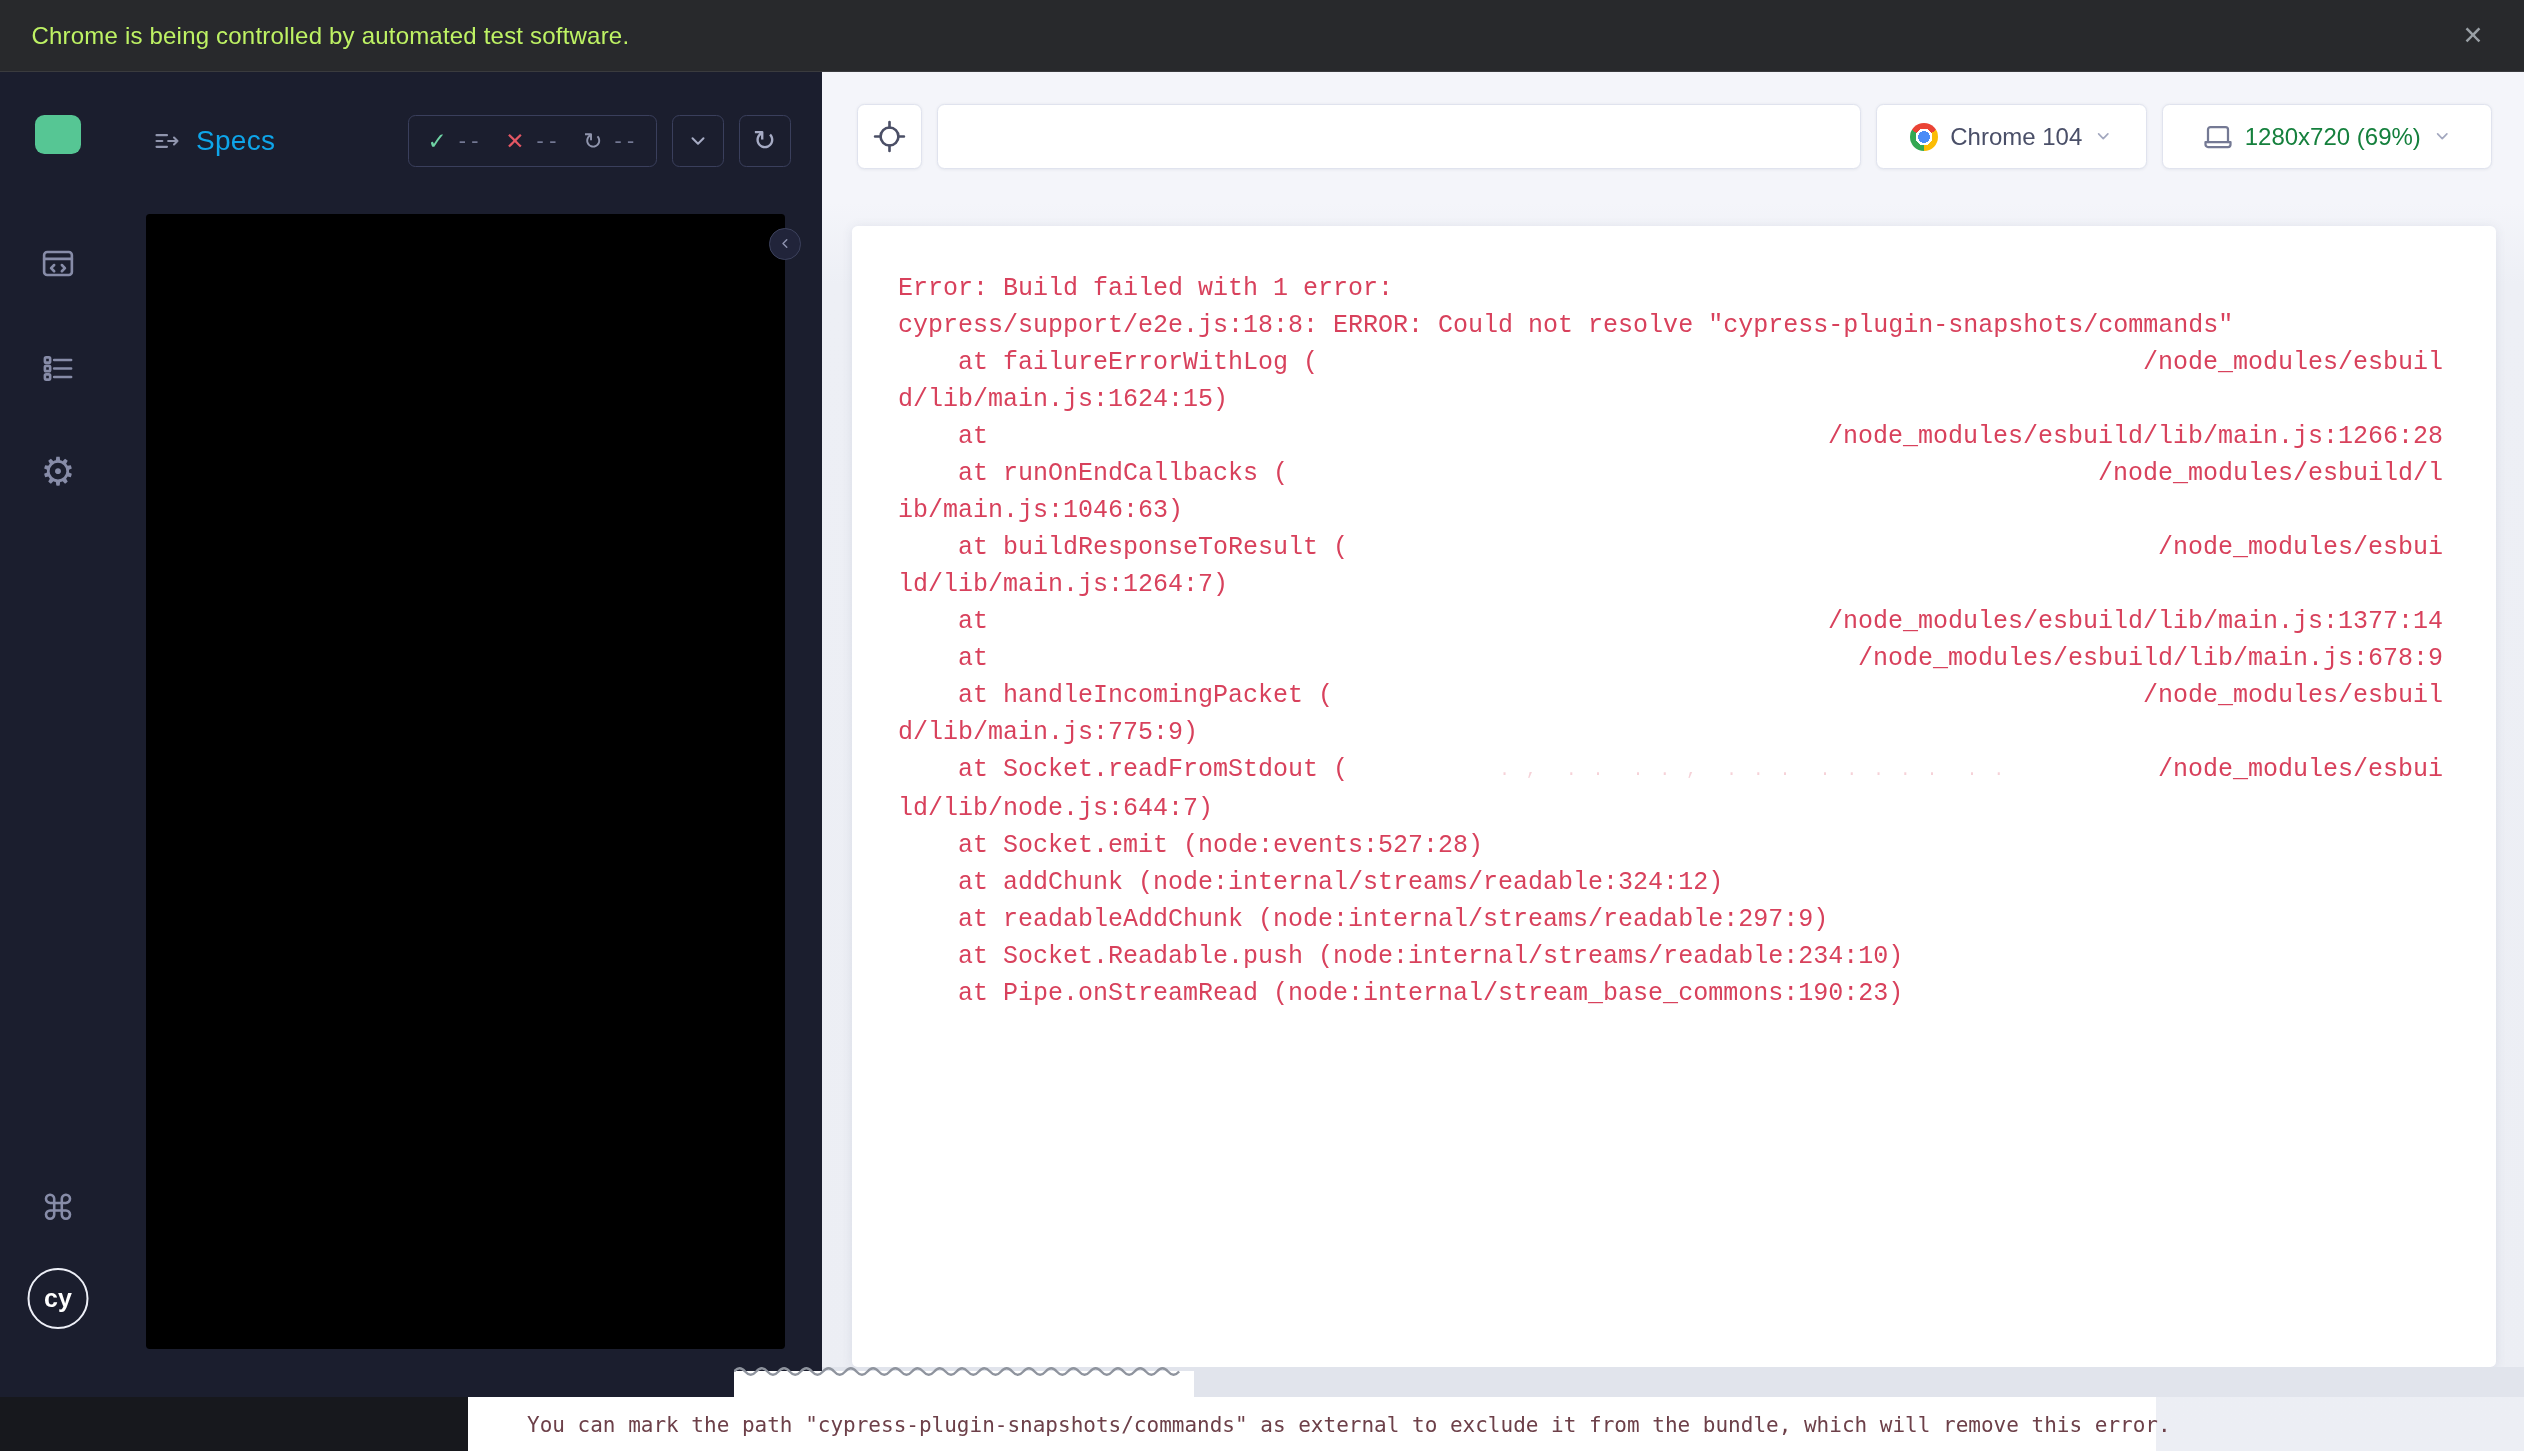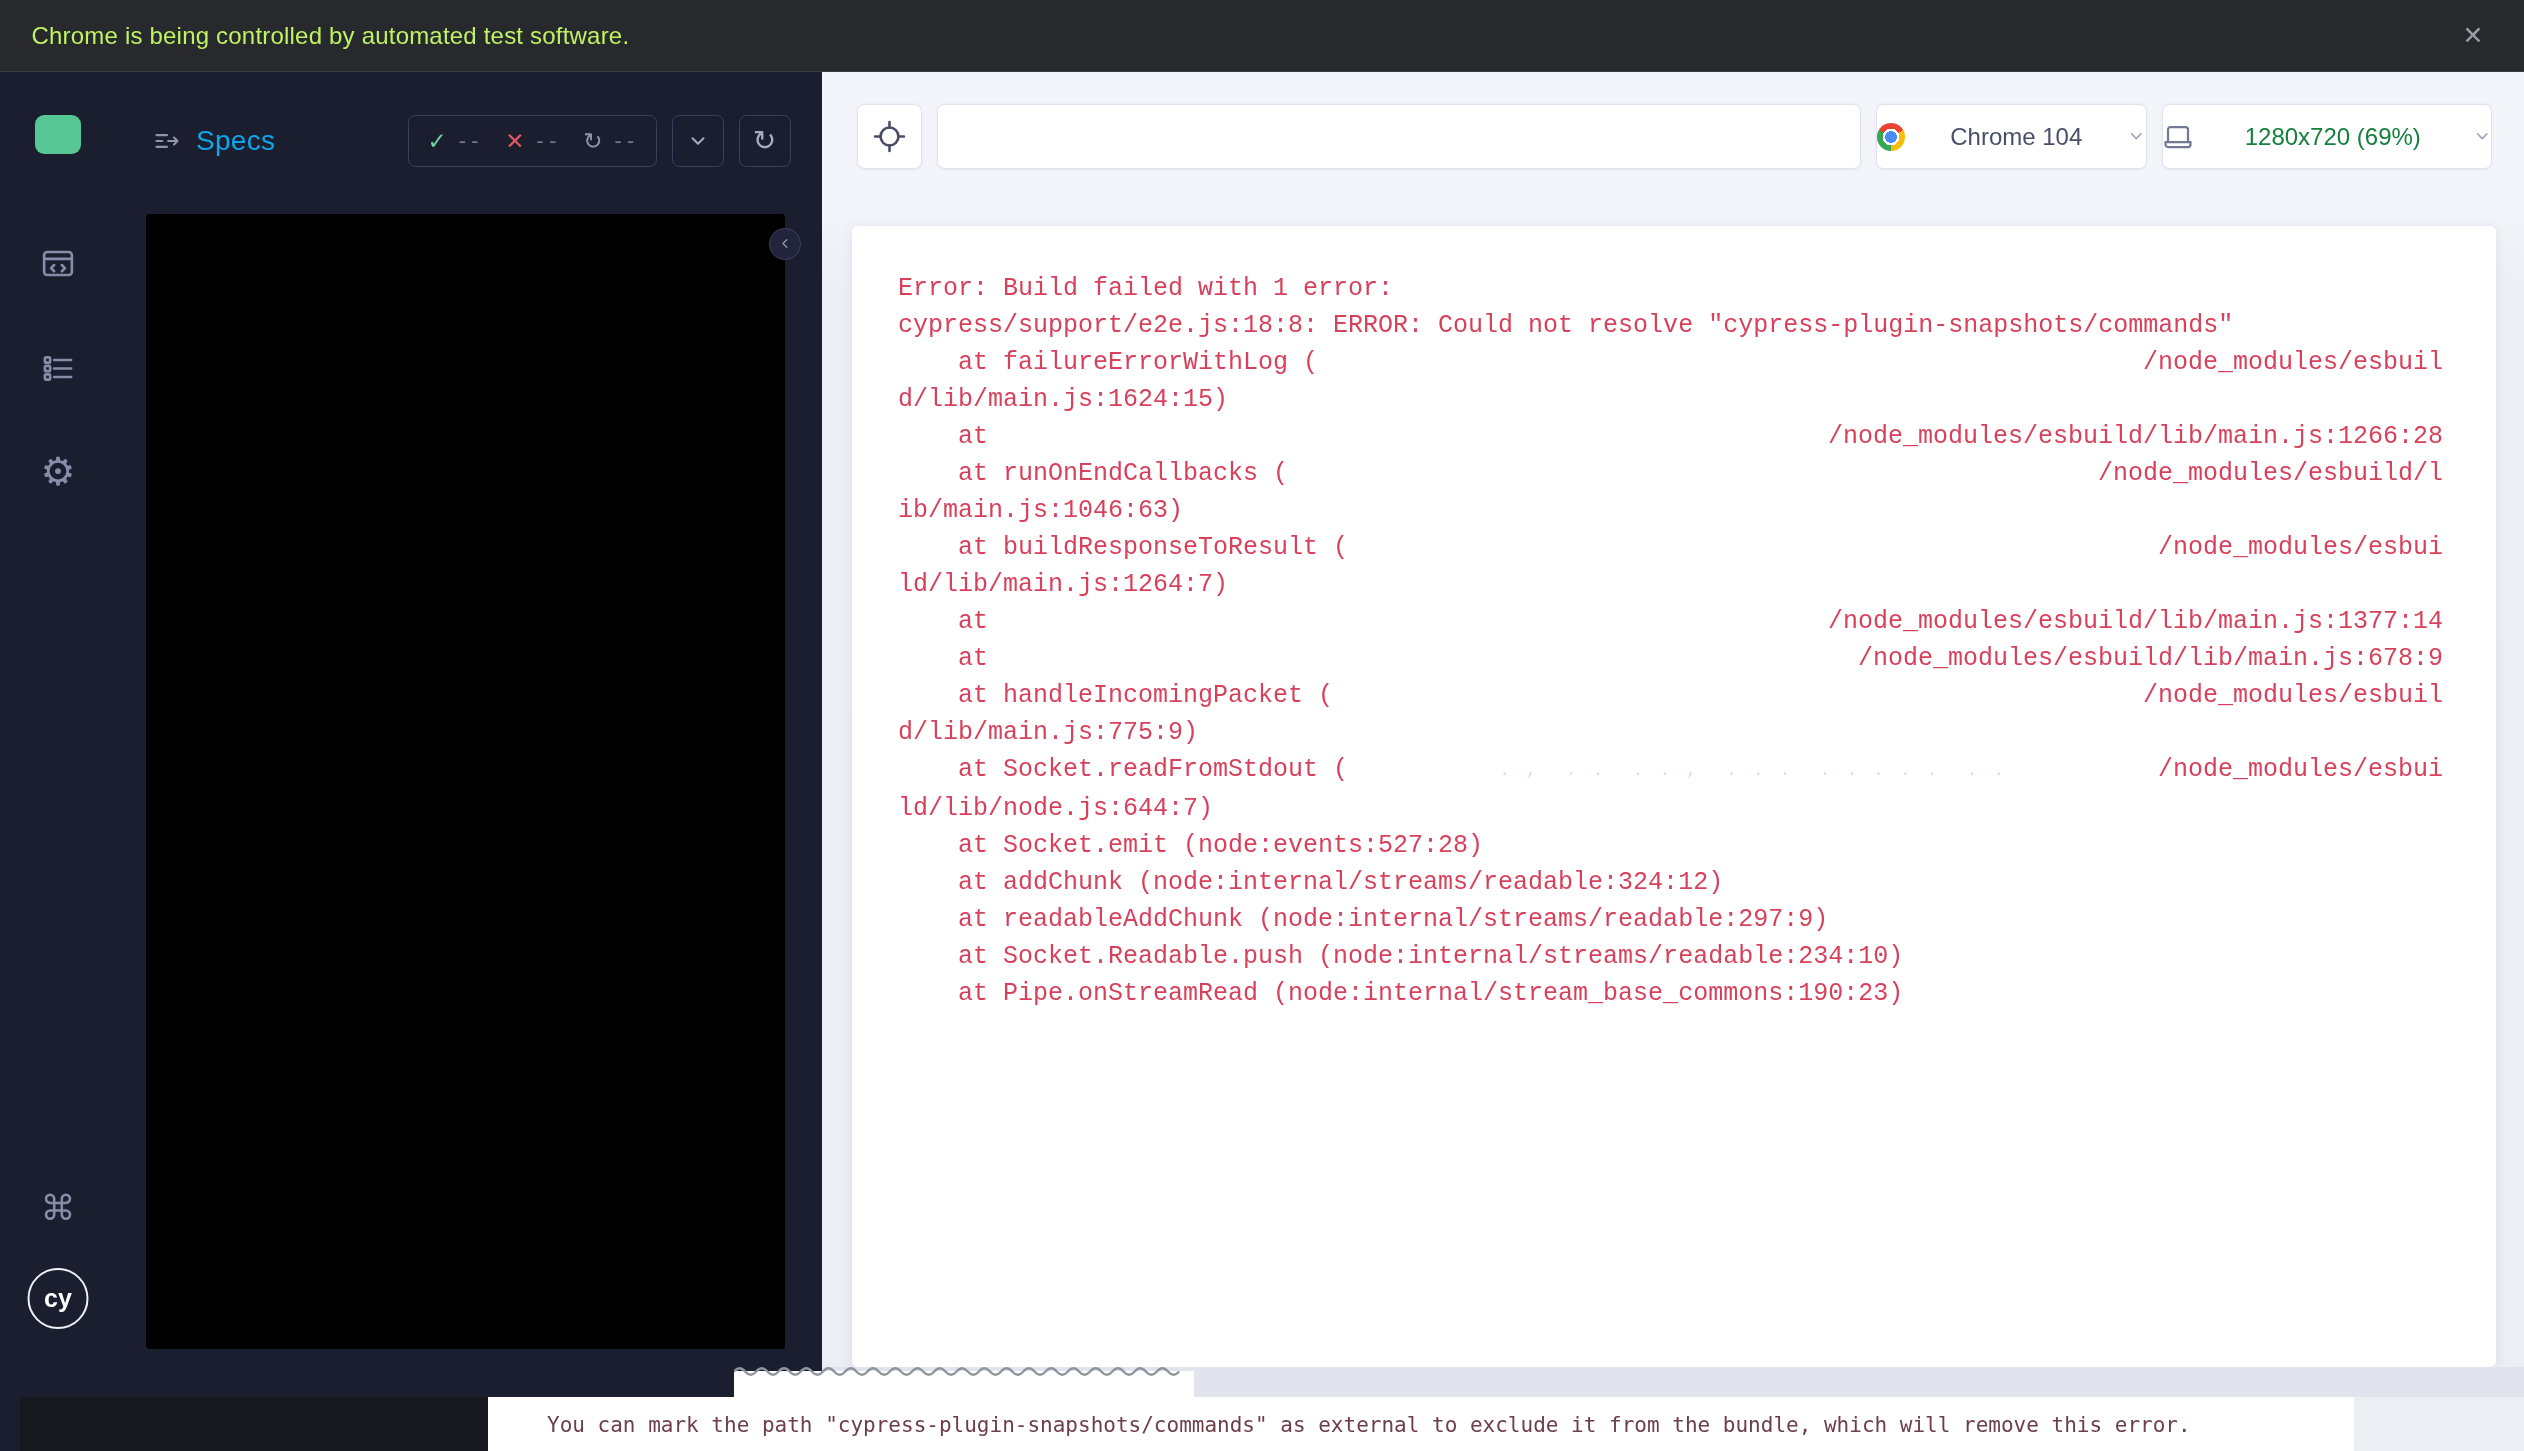--- a/index.html
+++ b/index.html
@@ -52,21 +52,21 @@
   .main { position:absolute; top:72px; left:822px; width:1703px; height:1379px;
           background:linear-gradient(180deg,#f4f5fa 0,#f4f5fa 130px,#edeff5 213px,#ecEEf4 100%); z-index:1; }
   .controls { position:absolute; top:32px; left:35px; right:33px; height:65px; display:flex; gap:15px; }
   .sel-btn { width:65px; height:65px; border:0.9px solid #e0e3ee; border-radius:7.4px; background:#fff;
              display:flex; align-items:center; justify-content:center; cursor:pointer;
              box-shadow:0 0.9px 2.8px rgba(40,50,80,.07); }
   .url-wrap { flex:1 1 auto; }
   .url-input { width:100%; height:65px; border:0.9px solid #e0e3ee; border-radius:7.4px; background:#fff;
                padding:0 22px; font-size:24px; color:#43475c; outline:none;
                box-shadow:0 0.9px 2.8px rgba(40,50,80,.07); font-family:"Liberation Sans", sans-serif; }
-  .dd { display:flex; align-items:center; justify-content:space-between; gap:12px; background:#fff;
+  .dd { display:flex; align-items:center; justify-content:center; gap:12px; background:#fff;
         border:0.9px solid #e0e3ee; border-radius:7.4px; cursor:pointer;
         box-shadow:0 0.9px 2.8px rgba(40,50,80,.07); height:65px; }
   .dd.browser { width:271px; }
   .dd.viewport { width:330px; }
   .dd-label { font-size:24px; color:#4a4f68; }
   .dd.viewport .dd-label { color:#15803d; }
   .dd .chev { color:#a3a8bf; display:flex; }
   .chrome-logo { width:28px; height:28px; border-radius:50%;
     background:
       radial-gradient(circle, #4a8cf7 0 6px, #ffffff 6px 8.3px, rgba(255,255,255,0) 8.3px),
@@ -82,21 +82,21 @@
   .eline .gap.dots { color:rgba(216,65,92,.24); font-size:17.6px; letter-spacing:2.8px; line-height:39px; }
 
   
   .band { position:absolute; left:0; right:0; top:1295px; height:30px; background:#e1e4ec; }
 
   
   .torn { position:absolute; left:734px; top:1371px; width:460px; height:30px; background:#fff; z-index:5; }
   .torn svg { position:absolute; top:-7.4px; left:0; }
 
   
-  .bottom { position:absolute; left:0; top:1397px; width:2334px; height:55px; z-index:4;margin-left:20px; }
+  .bottom { position:absolute; left:0; top:1397px; width:2156px; height:55px; z-index:4; }
   .bottom-dark { position:absolute; left:0; top:0; width:468px; height:100%; background:#17181d; }
   .bottom-white { position:absolute; left:468px; right:0; top:0; bottom:0; background:#ffffff;
                   display:flex; align-items:center; padding-left:59px; }
   .note { font-family:"DejaVu Sans Mono", monospace; font-size:21px; color:#6d4049; white-space:pre; }
 
   button { font-family:inherit; }
 </style>
 </head>
 <body>
 

